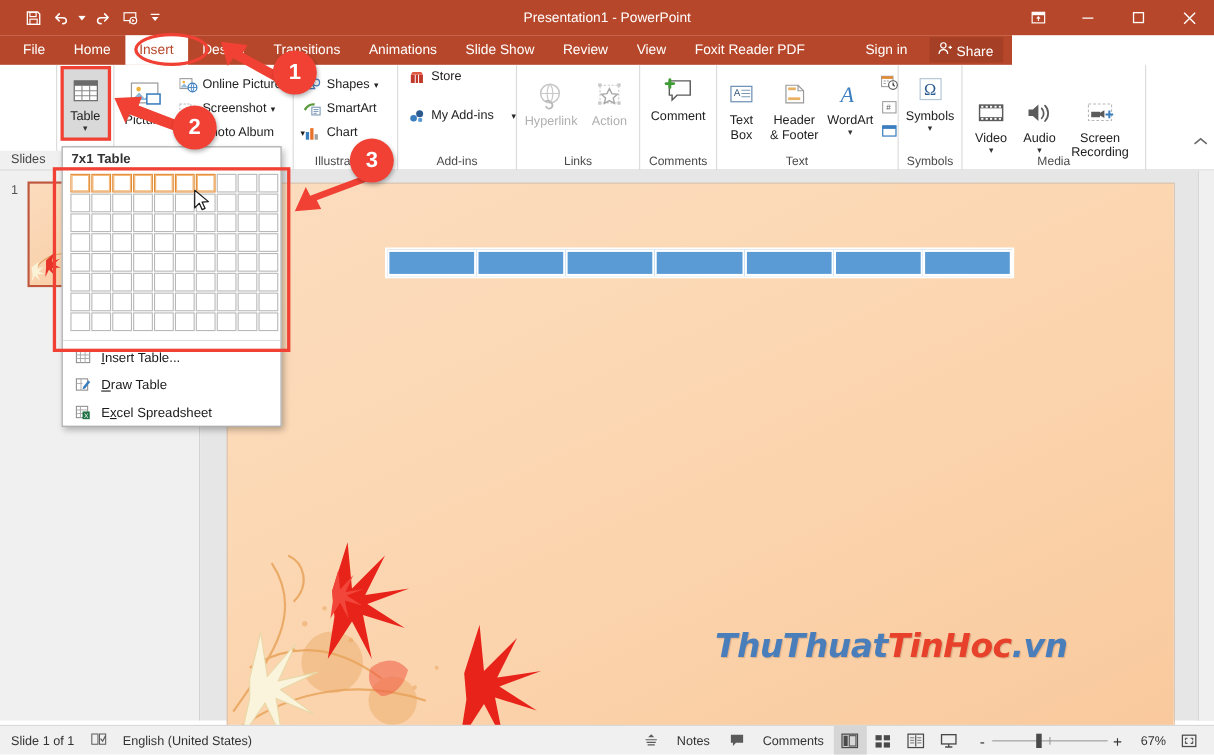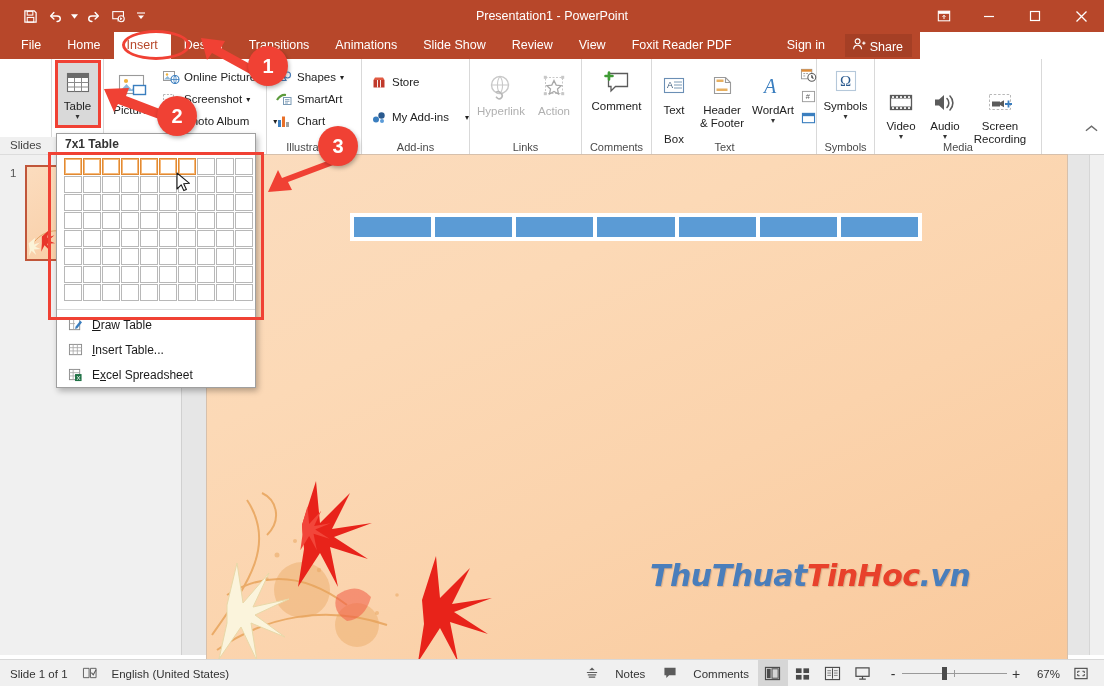--- a/index.html
+++ b/index.html
@@ -107,21 +107,21 @@
     background: linear-gradient(150deg, #f9cfa8 0%, #fcdcc0 45%, #fde7d3 100%);
     overflow: hidden;
   }
 
   
   .editor {
     position: absolute; left: 182px; top: 155px; width: 922px; height: 500px;
     background: #e6e6e6;
   }
   .slide {
-    position: absolute; left: 25px; top: 0; width: 860px; height: 510px;
+    position: absolute; left: 25px; top: 12px; width: 860px; height: 510px;
     background: linear-gradient(155deg, #fbdcbe 0%, #fcd9b6 30%, #fbd3ac 60%, #f9c99c 100%);
     overflow: hidden;
     box-shadow: 0 0 0 1px #d6c0ac;
   }
   .slide-table {
     position: absolute; left: 143px; top: 58px; width: 572px; height: 28px;
     display: flex; gap: 0;
     background: #ffffff; padding: 2px;
   }
   .slide-table .cell {
@@ -412,21 +412,21 @@
                 <rect x="10" y="8" width="3" height="5" fill="#a0a0a0"></rect>
               </svg>
           </span>
           <span>Chart</span>
         </div>
       </div>
       <div class="rglabel">Illustrations</div>
     </div>
 
     <div class="rgroup" style="left:362px; width:108px;">
-      <div style="position:absolute; left:8px; top:12px;">
+      <div style="position:absolute; left:8px; top:0;">
         <div class="smallrow">
           <span class="ic">
             <svg width="16" height="15" viewBox="0 0 16 15">
                 <path d="M2.5 5h11v7.5h-11z" fill="#c0392b"></path>
                 <path d="M2.5 5l1.5-2.5h8L13.5 5z" fill="#e05a42"></path>
                 <path d="M6.5 5v7.5M9.5 5v7.5" stroke="#fff" stroke-width=".9"></path>
               </svg>
           </span>
           <span>Store</span>
         </div>
@@ -491,21 +491,21 @@
       <div style="position:absolute; left:2px; top:4px; display:flex;">
         <div class="bigbtn" style="width:40px;">
           <div class="ic">
             <svg width="28" height="28" viewBox="0 0 28 28">
                 <rect x="4.5" y="4.5" width="19" height="14" fill="#fff" stroke="#6b8fb5" stroke-width="1.1"></rect>
                 <text x="7" y="13.5" font-size="9" font-family="Liberation Sans, sans-serif" fill="#3a5a7a">A</text>
                 <path d="M14 8h8M14 11h8M14 14h8" stroke="#7a9ab5" stroke-width="1"></path>
               </svg>
           </div>
           <div class="lb">Text</div>
-          <div class="lb" style="margin-top:16px">Box</div>
+          <div class="lb" style="margin-top:0">Box</div>
         </div>
         <div class="bigbtn" style="width:56px;">
           <div class="ic">
             <svg width="28" height="28" viewBox="0 0 28 28">
                 <path d="M6.5 3.5h11l5 5v11h-16z" fill="#fff" stroke="#9a9a9a" stroke-width="1.1"></path>
                 <path d="M17.5 3.5v5h5" fill="none" stroke="#9a9a9a" stroke-width="1.1"></path>
                 <rect x="8.5" y="5.5" width="7" height="2.5" fill="#e8b060"></rect>
                 <rect x="8.5" y="14.5" width="11" height="2.5" fill="#e8b060"></rect>
               </svg>
           </div>
@@ -788,35 +788,35 @@
           <div class="gcell"></div>
           <div class="gcell"></div>
           <div class="gcell"></div>
           <div class="gcell"></div>
         </div>
     </div>
     <div class="dd-sep"></div>
     <div class="dd-item">
       <span class="ic">
         <svg width="15" height="14" viewBox="0 0 16 15">
+            <rect x="1.5" y="1.5" width="13" height="11" fill="#fff" stroke="#8a8a8a" stroke-width="1"></rect>
+            <path d="M1.5 5h13M1.5 8.5h13M5.5 1.5v11M10 1.5v11" stroke="#a8a8a8" stroke-width=".9"></path>
+          </svg>
+      </span>
+      <span><u>I</u>nsert Table...</span>
+    </div>
+    <div class="dd-item">
+      <span class="ic">
+        <svg width="15" height="14" viewBox="0 0 16 15">
             <rect x="1.5" y="1.5" width="11" height="11" fill="#fff" stroke="#8a8a8a" stroke-width="1"></rect>
             <path d="M1.5 6h6M6 1.5v11" stroke="#a8a8a8" stroke-width=".9"></path>
             <path d="M8 9.5l5-6.5 2 1.5-5 6.5-2.4 .7z" fill="#3a7ebf"></path>
           </svg>
       </span>
       <span><u>D</u>raw Table</span>
-    </div>
-    <div class="dd-item">
-      <span class="ic">
-        <svg width="15" height="14" viewBox="0 0 16 15">
-            <rect x="1.5" y="1.5" width="13" height="11" fill="#fff" stroke="#8a8a8a" stroke-width="1"></rect>
-            <path d="M1.5 5h13M1.5 8.5h13M5.5 1.5v11M10 1.5v11" stroke="#a8a8a8" stroke-width=".9"></path>
-          </svg>
-      </span>
-      <span><u>I</u>nsert Table...</span>
     </div>
     <div class="dd-item">
       <span class="ic">
         <svg width="15" height="14" viewBox="0 0 16 15">
             <rect x="1.5" y="1.5" width="11" height="11" fill="#fff" stroke="#8a8a8a" stroke-width="1"></rect>
             <path d="M1.5 5h11M1.5 8.5h11M5.5 1.5v11" stroke="#a8a8a8" stroke-width=".9"></path>
             <rect x="7.5" y="6.5" width="7" height="7.5" fill="#1e7145"></rect>
             <text x="9" y="12.6" font-size="6.5" font-family="Liberation Sans, sans-serif" fill="#fff">X</text>
           </svg>
       </span>

